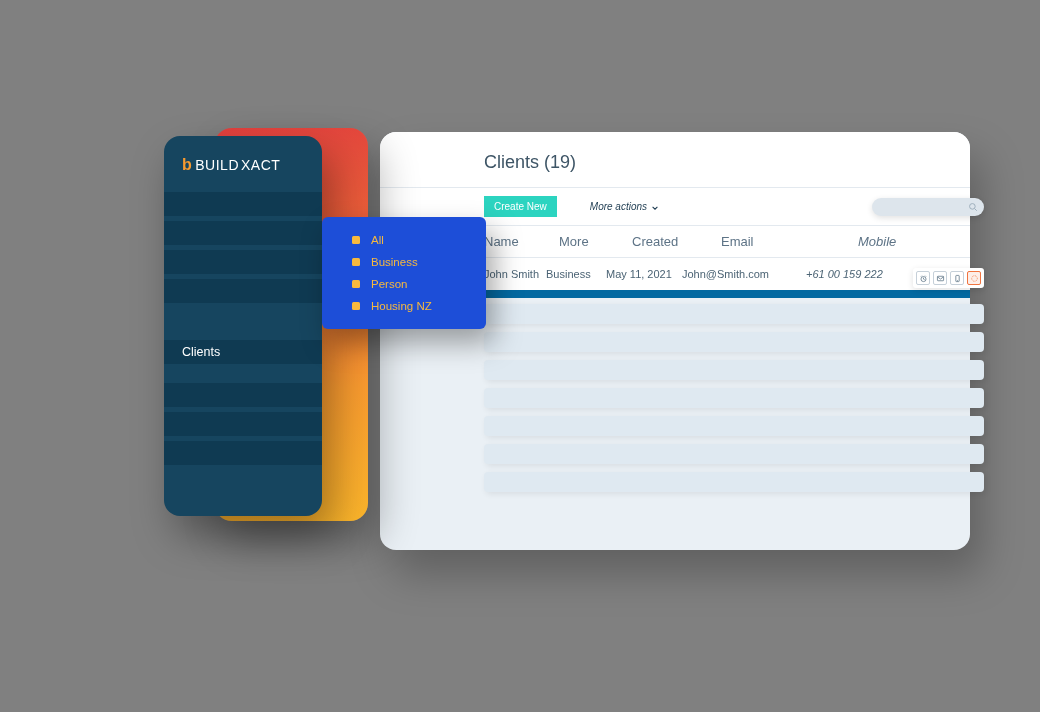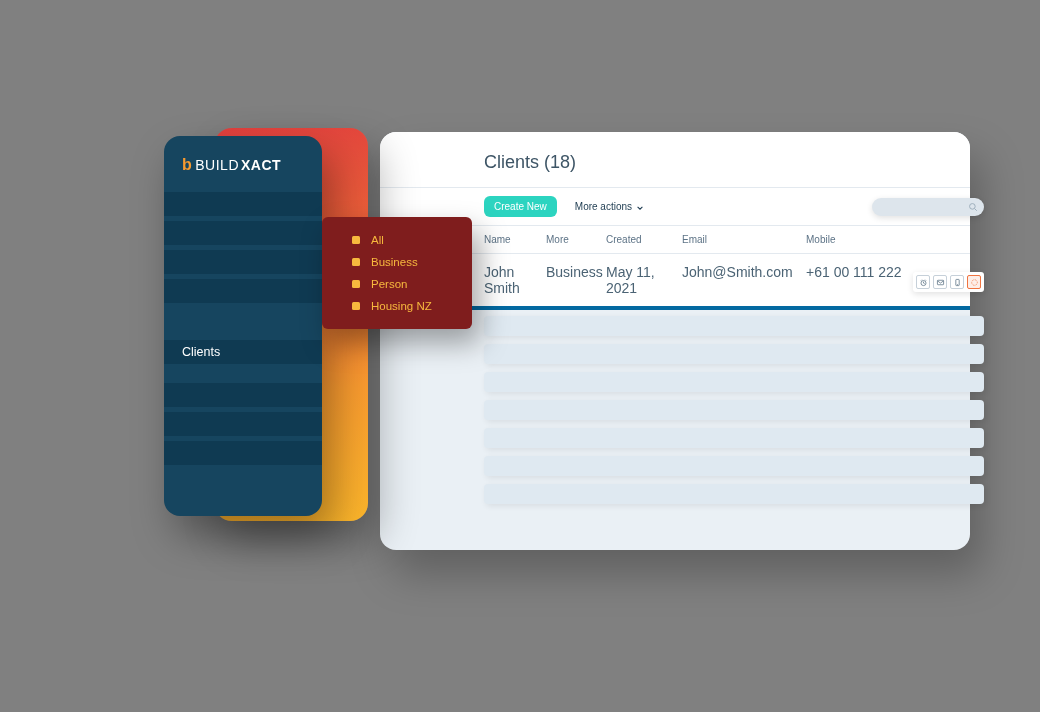--- a/index.html
+++ b/index.html
@@ -44,34 +44,35 @@
     align-items: center;
     padding: 8px 0 8px 104px;
     border-bottom: 1px solid #e3e9ef;
     position: relative;
   }
 
   .btn-create {
     background: #2cd4c0;
     color: #fff;
     border: none;
-    border-radius: 6px;
+    border-radius: 0;
     font-size: 10px;
     padding: 5px 10px;
     cursor: pointer;
   }
 
   .more-actions {
     color: #1d3b50;
     font-size: 10px;
-    margin-left: 18px;
+    margin-left: 33px;
     cursor: pointer;
     display: inline-flex;
     align-items: flex-end;
     gap: 4px;
+    font-style: italic;
   }
   .more-actions svg { width: 8px; height: 8px; }
 
   .search-pill {
     position: absolute;
     right: -14px;
     top: 50%;
     transform: translateY(-50%);
     width: 112px;
     height: 18px;
@@ -81,42 +82,43 @@
     align-items: center;
     justify-content: flex-end;
     padding-right: 6px;
     box-shadow: 0 2px 6px rgba(0,0,0,0.12);
   }
   .search-pill svg { width: 10px; height: 10px; fill: #9fb0bd; }
 
   .table-header {
     display: flex;
     padding: 8px 0 8px 104px;
-    font-size: 10px;
+    font-size: 13px;
     color: #5d7386;
     background: #fff;
     border-bottom: 1px solid #e3e9ef;
+    gap: 13px;
   }
   .col-name   { width: 62px; }
   .col-type   { width: 60px; }
   .col-created{ width: 76px; }
   .col-email  { width: 124px; }
-  .col-mobile { flex: 1; }
+  .col-mobile { flex: 1; font-style: italic; }
 
   .data-row-wrap {
     position: relative;
   }
   .data-row {
     display: flex;
-    align-items: flex-start;
+    align-items: flex-end;
     padding: 10px 0 10px 104px;
-    font-size: 14px;
+    font-size: 11px;
     color: #4b6374;
     background: #fff;
-    border-bottom: 4px solid #0369a1;
+    border-bottom: 8px solid #0369a1;
   }
 
   .row-actions {
     position: absolute;
     right: -14px;
     top: 50%;
     transform: translateY(-50%);
     display: flex;
     gap: 3px;
     align-items: center;
@@ -182,21 +184,21 @@
     padding: 20px 0 18px 18px;
     display: flex;
     align-items: center;
     gap: 2px;
     color: #fff;
     font-size: 14px;
     letter-spacing: 0.5px;
   }
   .logo .b-icon { color: #f79a2f; font-weight: 800; font-size: 16px; margin-right:1px;}
   .logo .thin { font-weight: 300; }
-  .logo .bold { font-weight: 700; }
+  .logo .bold { font-weight: 400; }
 
   .nav-block { }
   .nav-item {
     height: 24px;
     background: #0f3a52;
     margin-bottom: 5px;
     display:flex;
     align-items:center;
     padding-left: 18px;
     color:#fff;
@@ -204,22 +206,22 @@
     font-weight: 500;
   }
   .nav-spacer { height: 32px; }
   .nav-item.blank { background:#0f3a52; }
 
   
   .submenu {
     position: absolute;
     left: 322px;
     top: 217px;
-    width: 150px;
-    background: #7f1d1d;
+    width: 164px;
+    background: #1d4ed8;
     border-radius: 6px;
     padding: 12px 0;
     box-shadow: 8px 14px 28px rgba(0,0,0,0.35);
     z-index: 30;
   }
   .submenu-item {
     display: flex;
     align-items: center;
     gap: 11px;
     padding: 5px 0 5px 30px;
@@ -239,21 +241,21 @@
   .orange-card { z-index: 10; }
   .sidebar { z-index: 20; }
   .submenu { z-index: 30; }
 
 </style>
 </head>
 <body>
 
 <div class="main-panel">
   <div class="main-header">
-    <div class="page-title">Clients (18)</div>
+    <div class="page-title">Clients (19)</div>
 
     <div class="toolbar-row">
       <button class="btn-create">Create New</button>
       <div class="more-actions">
         <span>More actions</span>
         <svg viewBox="0 0 10 10">
             <path d="M2 3.5 L5 6.5 L8 3.5" fill="none" stroke="#1d3b50" stroke-width="1.3"></path>
           </svg>
       </div>
       <div class="search-pill">
@@ -272,21 +274,21 @@
       <div class="col-mobile">Mobile</div>
     </div>
   </div>
 
   <div class="data-row-wrap">
     <div class="data-row">
       <div class="col-name">John Smith</div>
       <div class="col-type">Business</div>
       <div class="col-created">May 11, 2021</div>
       <div class="col-email">John@Smith.com</div>
-      <div class="col-mobile">+61 00 111 222</div>
+      <div class="col-mobile">+61 00 159 222</div>
     </div>
     <div class="row-actions">
       <div class="act">
           <svg viewBox="0 0 16 16">
             <circle cx="8" cy="9" r="4.5"></circle>
             <path d="M8 6.5 V9 L10 10"></path>
             <path d="M5 3 L3.5 4.5 M11 3 L12.5 4.5"></path>
           </svg>
         </div>
       <div class="act">

